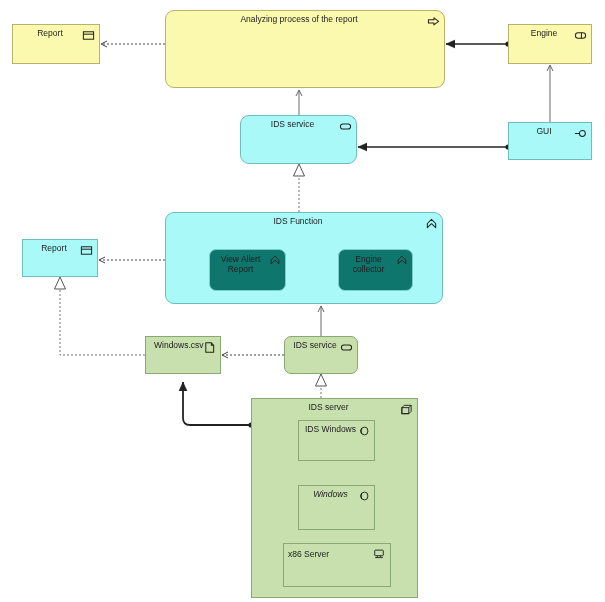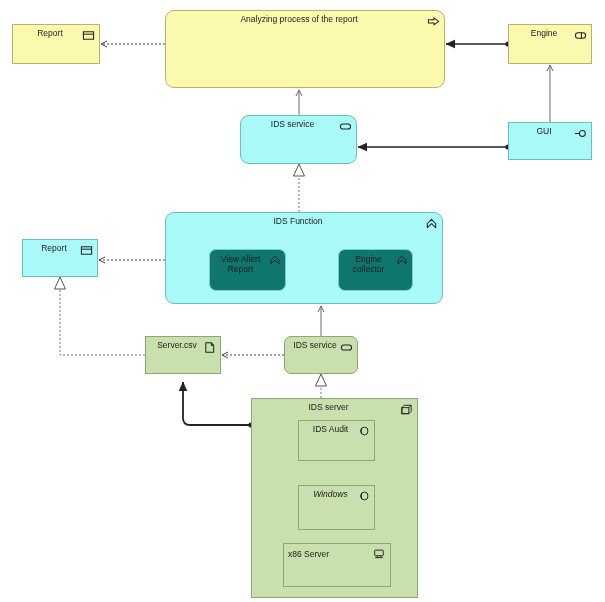--- a/index.html
+++ b/index.html
@@ -204,21 +204,21 @@
 
   <div class="node cyan" style="left:22px; top:239px; width:76px; height:38px;">
     <div class="label">Report</div>
     <svg class="ico" viewBox="0 0 14 14">
       <rect x="1.5" y="3" width="11" height="8" fill="none" stroke="#222" stroke-width="1.1"></rect>
       <line x1="1.5" y1="5.6" x2="12.5" y2="5.6" stroke="#222" stroke-width="1.1"></line>
     </svg>
   </div>
 
   <div class="node green" style="left:145px; top:336px; width:76px; height:38px;">
-    <div class="label">Server.csv</div>
+    <div class="label">Windows.csv</div>
     <svg class="ico" viewBox="0 0 14 14">
       <path d="M3,2 L9,2 L11.5,4.6 L11.5,12 L3,12 z" fill="none" stroke="#222" stroke-width="1.1" stroke-linejoin="round"></path>
       <path d="M9,2 L9,4.6 L11.5,4.6" fill="none" stroke="#222" stroke-width="1.1"></path>
     </svg>
   </div>
 
   <div class="node green rounded-sm" style="left:284px; top:336px; width:74px; height:38px;">
     <div class="label">IDS service</div>
     <svg class="ico" viewBox="0 0 14 14">
       <rect x="1.5" y="4.2" width="11" height="5.6" rx="2.8" ry="2.8" fill="none" stroke="#222" stroke-width="1.1"></rect>
@@ -227,21 +227,21 @@
 
   <div class="node green" style="left:251px; top:398px; width:167px; height:200px;">
     <div class="label">IDS server</div>
     <svg class="ico" viewBox="0 0 14 14">
       <polygon points="2,5 4.5,2.5 12,2.5 12,9 9.5,11.5 2,11.5" fill="none" stroke="#222" stroke-width="1"></polygon>
       <rect x="2" y="5" width="7.5" height="6.5" fill="none" stroke="#222" stroke-width="1"></rect>
       <line x1="9.5" y1="5" x2="12" y2="2.5" stroke="#222" stroke-width="1"></line>
     </svg>
 
     <div class="inner-green" style="position:absolute; left:46px; top:21px; width:75px; height:39px;">
-      <div style="position:absolute; left:4px; right:16px; top:4px; text-align:center; font-size:8.5px;">IDS Audit</div>
+      <div style="position:absolute; left:4px; right:16px; top:4px; text-align:center; font-size:8.5px;">IDS Windows</div>
       <svg style="position:absolute; right:4px; top:4px; width:12px; height:12px;" viewBox="0 0 14 14">
         <ellipse cx="7.6" cy="7" rx="4" ry="4.6" fill="none" stroke="#222" stroke-width="1.1"></ellipse>
         <path d="M4.6,3.4 A4,4.6 0 0 0 4.6,10.6" fill="none" stroke="#222" stroke-width="1.1"></path>
       </svg>
     </div>
 
     <div class="inner-green" style="position:absolute; left:46px; top:86px; width:75px; height:43px;">
       <div style="position:absolute; left:4px; right:16px; top:4px; text-align:center; font-size:8.5px;font-style:italic;">Windows</div>
       <svg style="position:absolute; right:4px; top:4px; width:12px; height:12px;" viewBox="0 0 14 14">
         <ellipse cx="7.6" cy="7" rx="4" ry="4.6" fill="none" stroke="#222" stroke-width="1.1"></ellipse>

